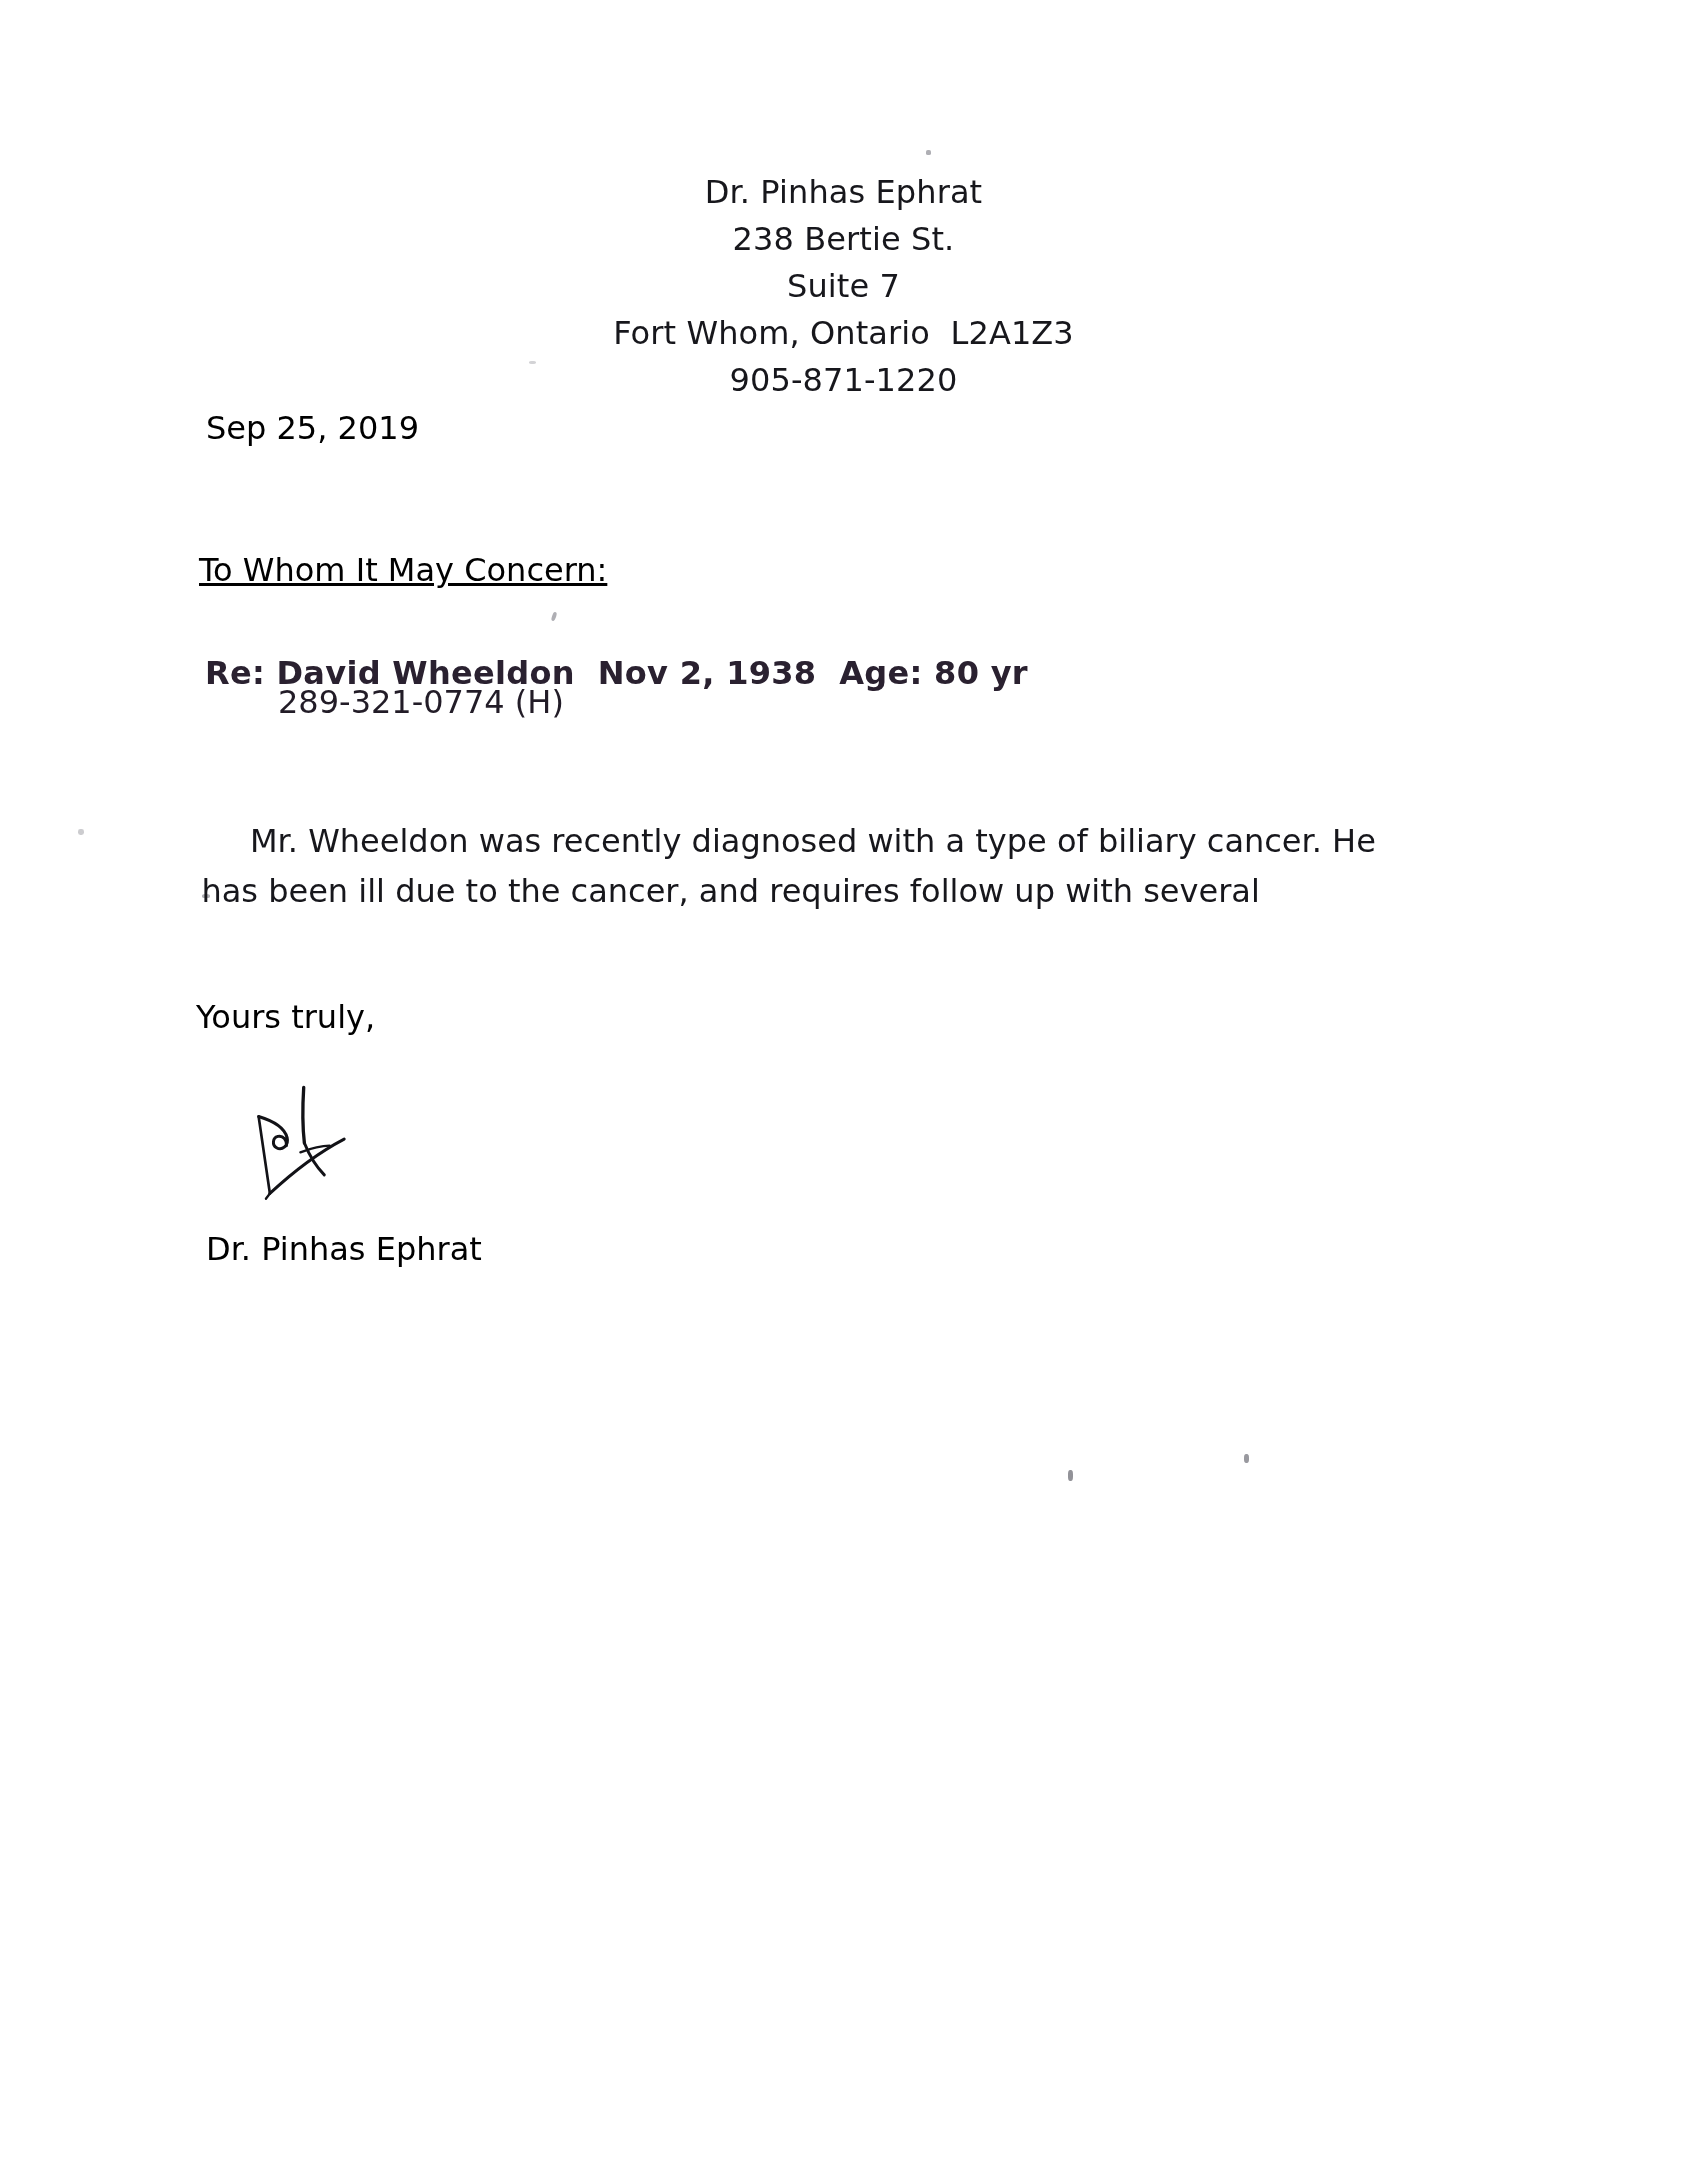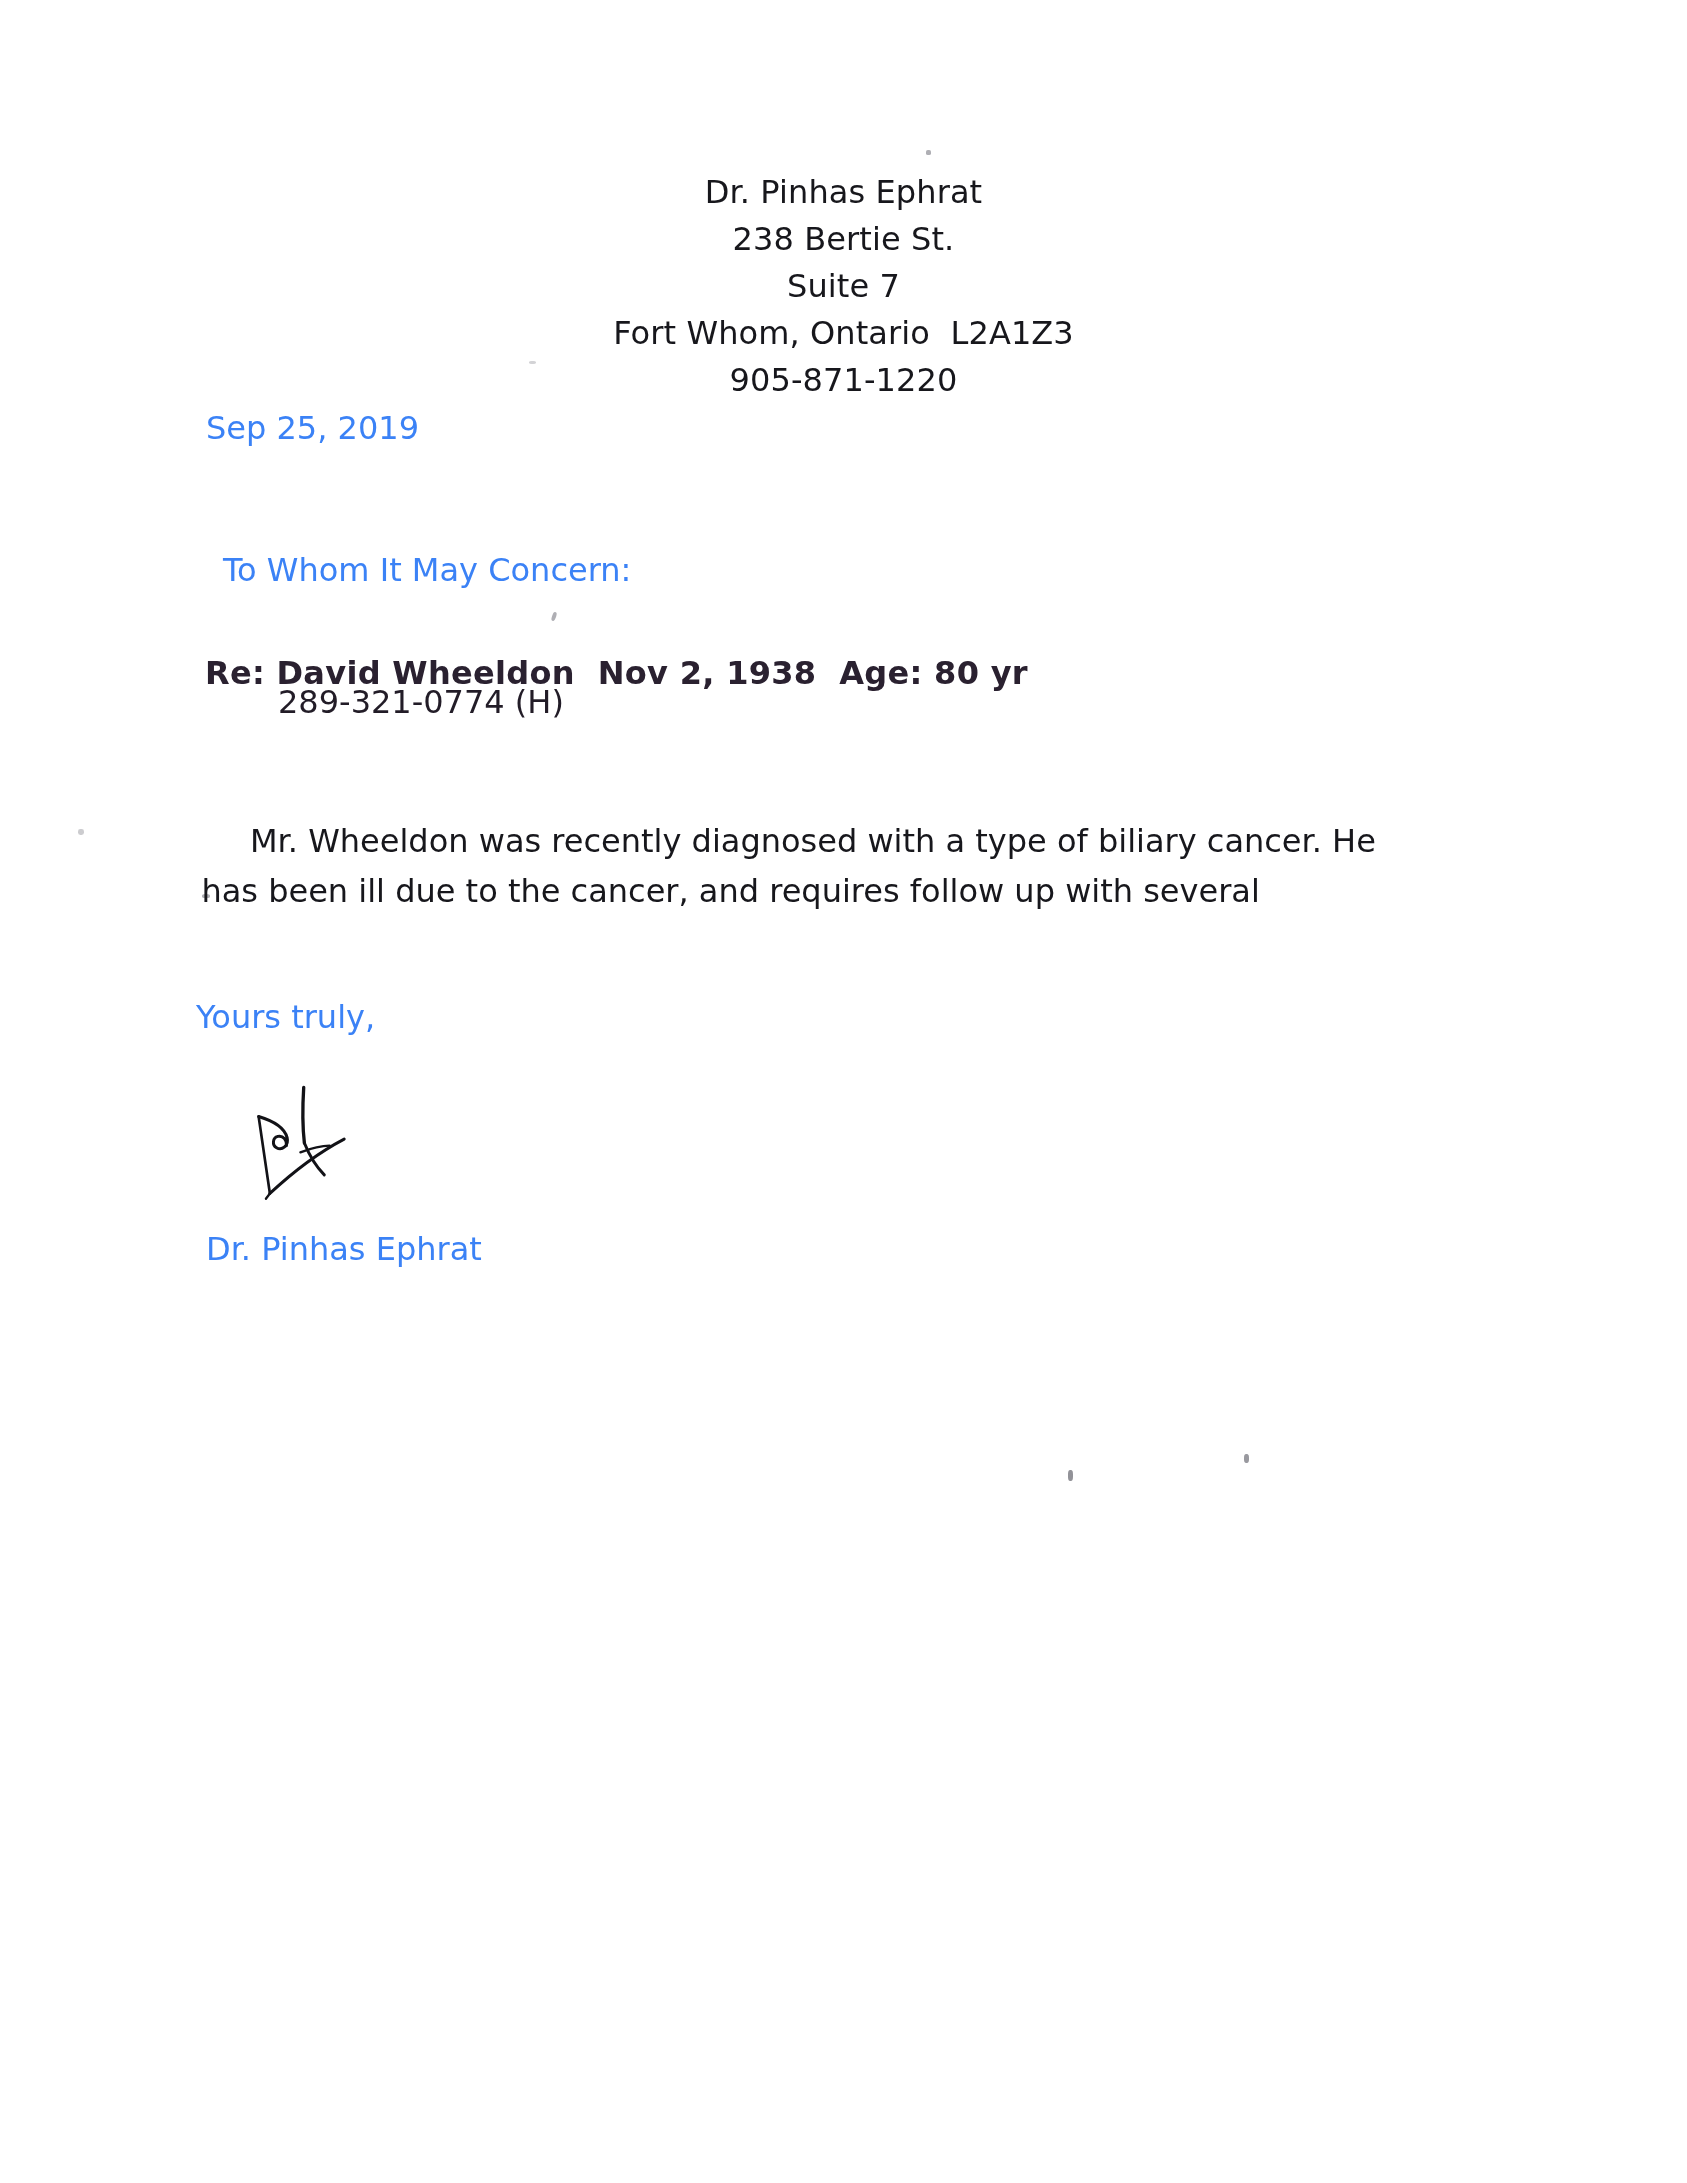--- a/index.html
+++ b/index.html
@@ -34,26 +34,26 @@
     letter-spacing: 0.1px;
     color: #17171c;
     white-space: pre;
   }
 
   
   .doc-line {
     position: absolute;
     font-size: 32px;
     line-height: 41px;
-    color: #3b82f6;
+    color: #000000;
     white-space: pre;
   }
 
   .date-line    { left: 206px; top: 408px; }
-  .salutation   { left: 223px; top: 550px; }
+  .salutation   { left: 199px; top: 550px; text-decoration: underline; }
 
   .re-line {
     left: 205px;
     top: 637px;
     font-weight: bold;
     color: #2a2130;
     letter-spacing: 0.3px;
     margin-top: 16px;
   }
   .re-phone {

